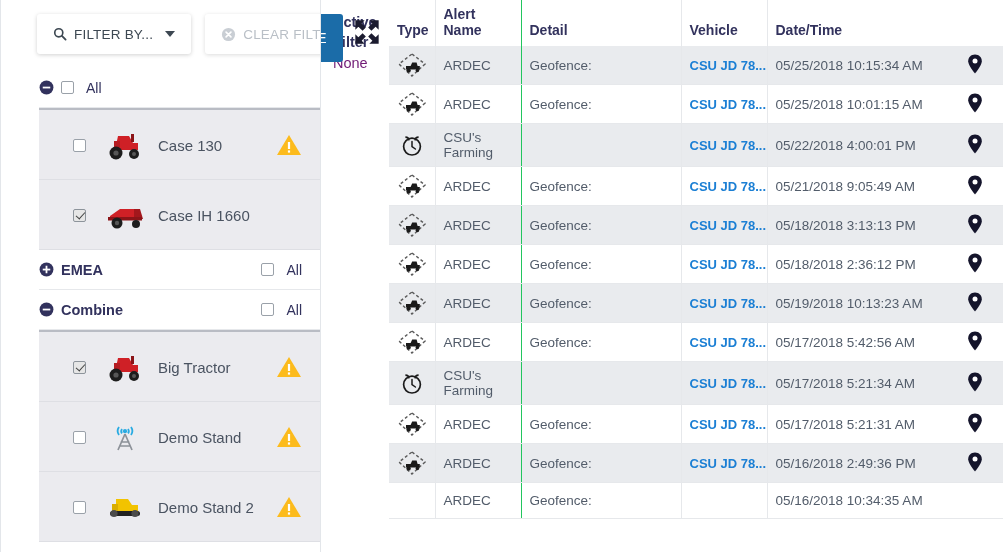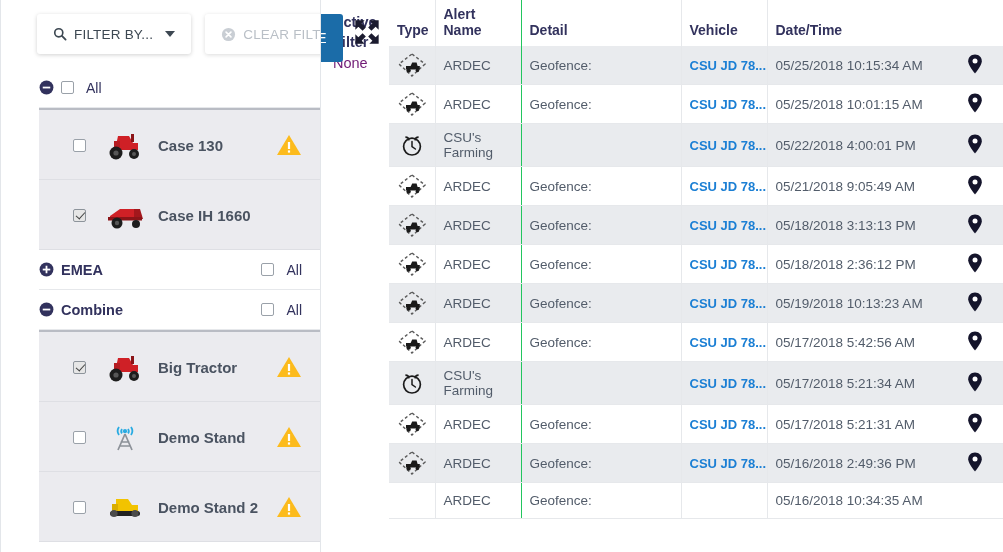--- a/index.html
+++ b/index.html
@@ -80,21 +80,20 @@
     transform: rotate(42deg);
   }
 
   
   .veh-block { margin-left: 38px; background: #ebebef; border-top: 2px solid #b9bcc4; }
   .veh-row {
     height: 70px; display: flex; align-items: center;
     padding: 1px 18px 0 34px;
     border-bottom: 1px solid #dedfe4;
     cursor: pointer;
-    font-weight: bold;
   }
   .veh-row .cb { margin-right: 18px; }
   .veh-icon { width: 42px; height: 34px; flex: 0 0 42px; margin-right: 12px; position: relative; }
   .veh-name { font-size: 15px; color: #4a5361; flex: 1 1 auto; }
   .warn { width: 26px; height: 24px; flex: 0 0 26px; }
 
   
   #right-panel {
     flex: 1 1 auto; height: 552px; background: #ffffff;
     display: flex; flex-direction: row;

